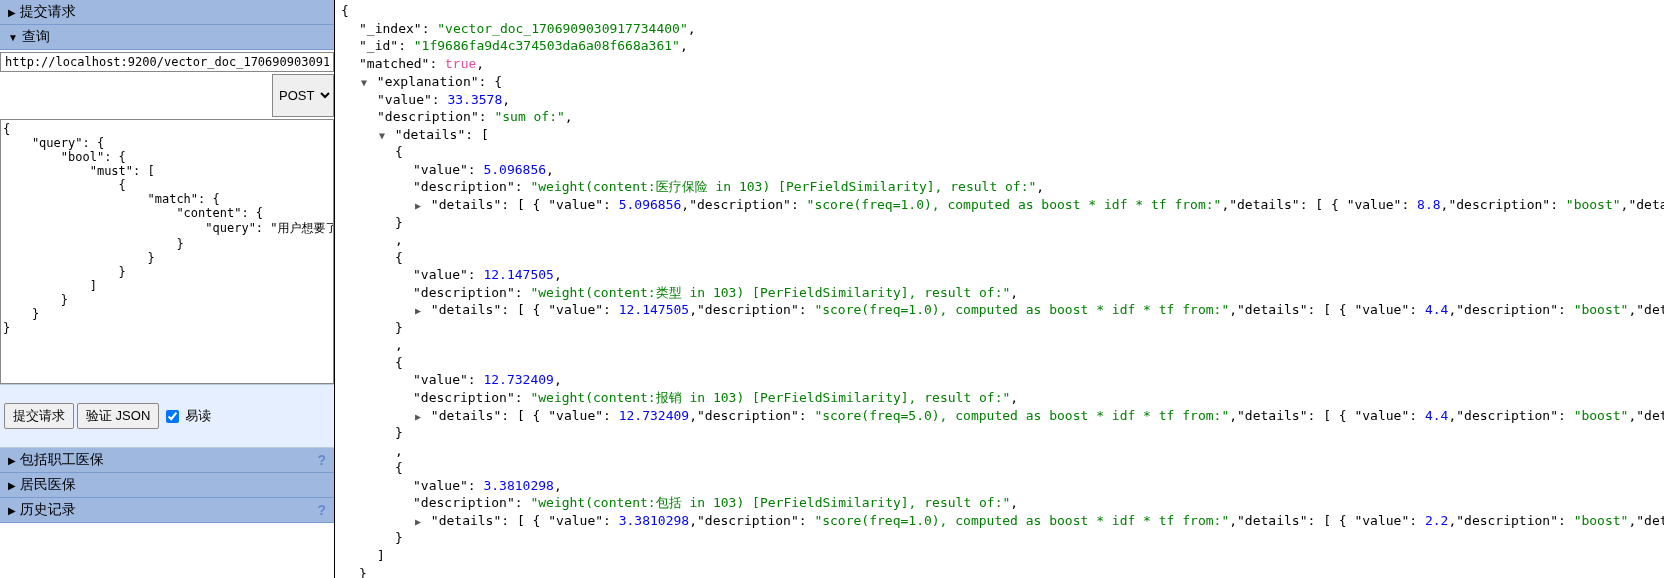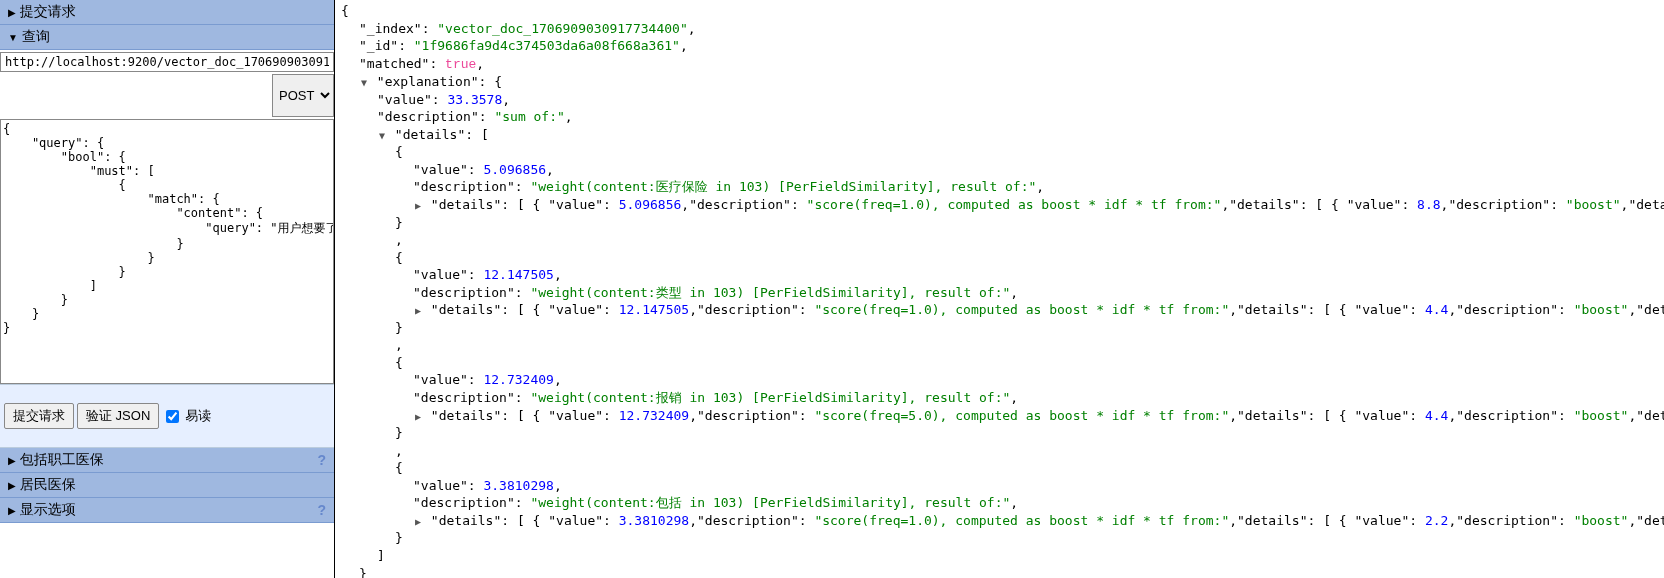--- a/index.html
+++ b/index.html
@@ -157,21 +157,21 @@
     <span class="arrow">▶</span>
     <span>包括职工医保</span>
     <span class="qmark">?</span>
   </div>
   <div class="section-header">
     <span class="arrow">▶</span>
     <span>居民医保</span>
   </div>
   <div class="section-header">
     <span class="arrow">▶</span>
-    <span>显示选项</span>
+    <span>历史记录</span>
     <span class="qmark">?</span>
   </div>
 </div>
 
 <div class="right-panel">
 <div class="json-line"><span class="brace">{</span></div>
 <div class="json-line indent1"><span class="key">"_index"</span>: <span class="str">"vector_doc_1706909030917734400"</span>,</div>
 <div class="json-line indent1"><span class="key">"_id"</span>: <span class="str">"1f9686fa9d4c374503da6a08f668a361"</span>,</div>
 <div class="json-line indent1"><span class="key">"matched"</span>: <span class="bool">true</span>,</div>
 <div class="json-line indent1"><span class="toggle">▼</span> <span class="key">"explanation"</span>: {</div>

